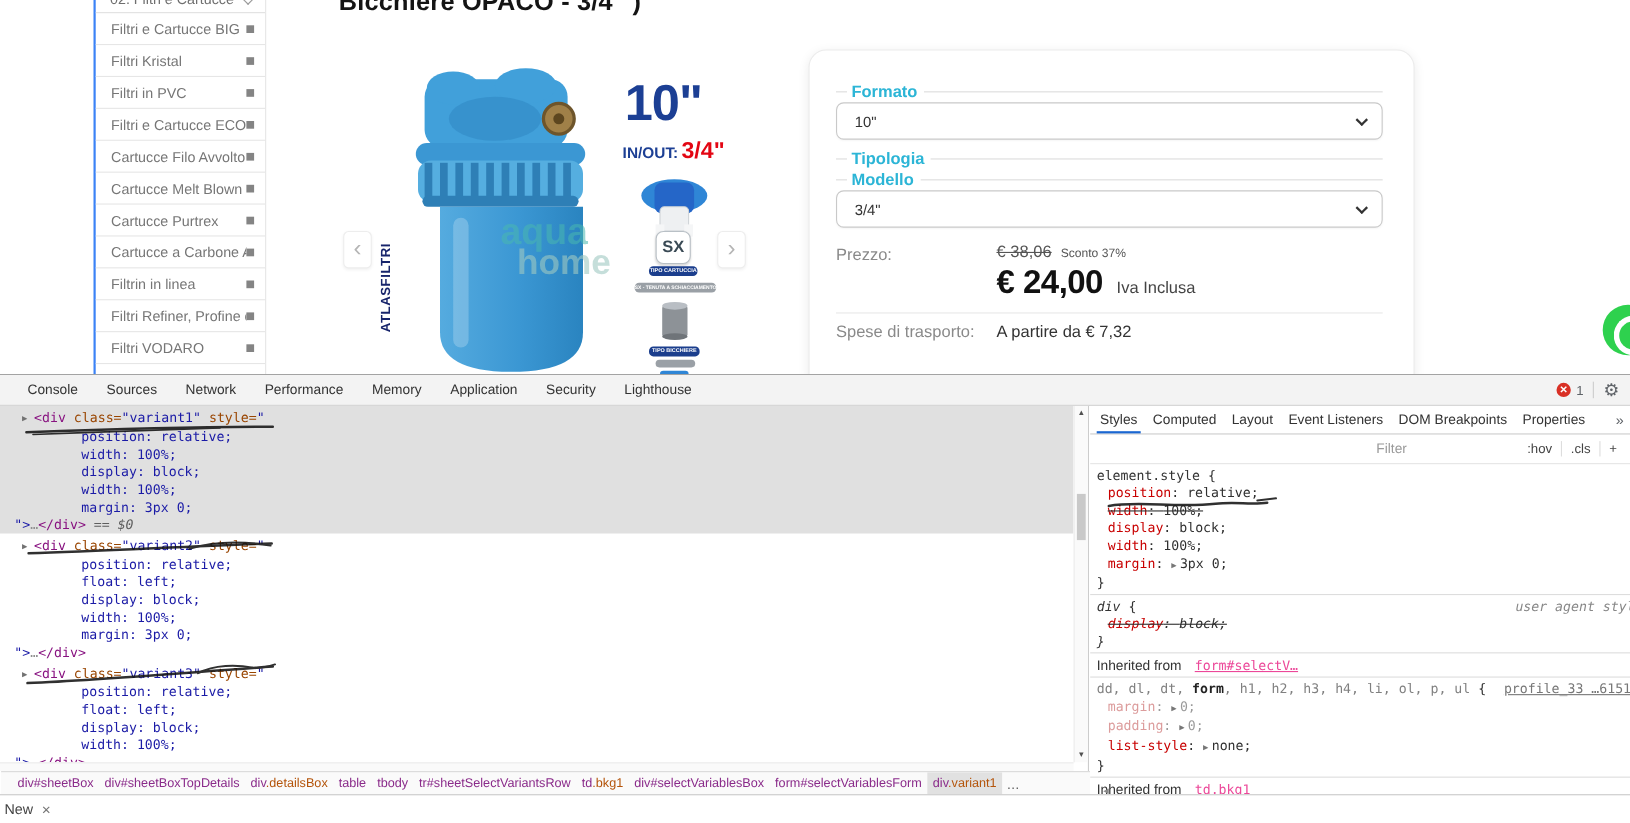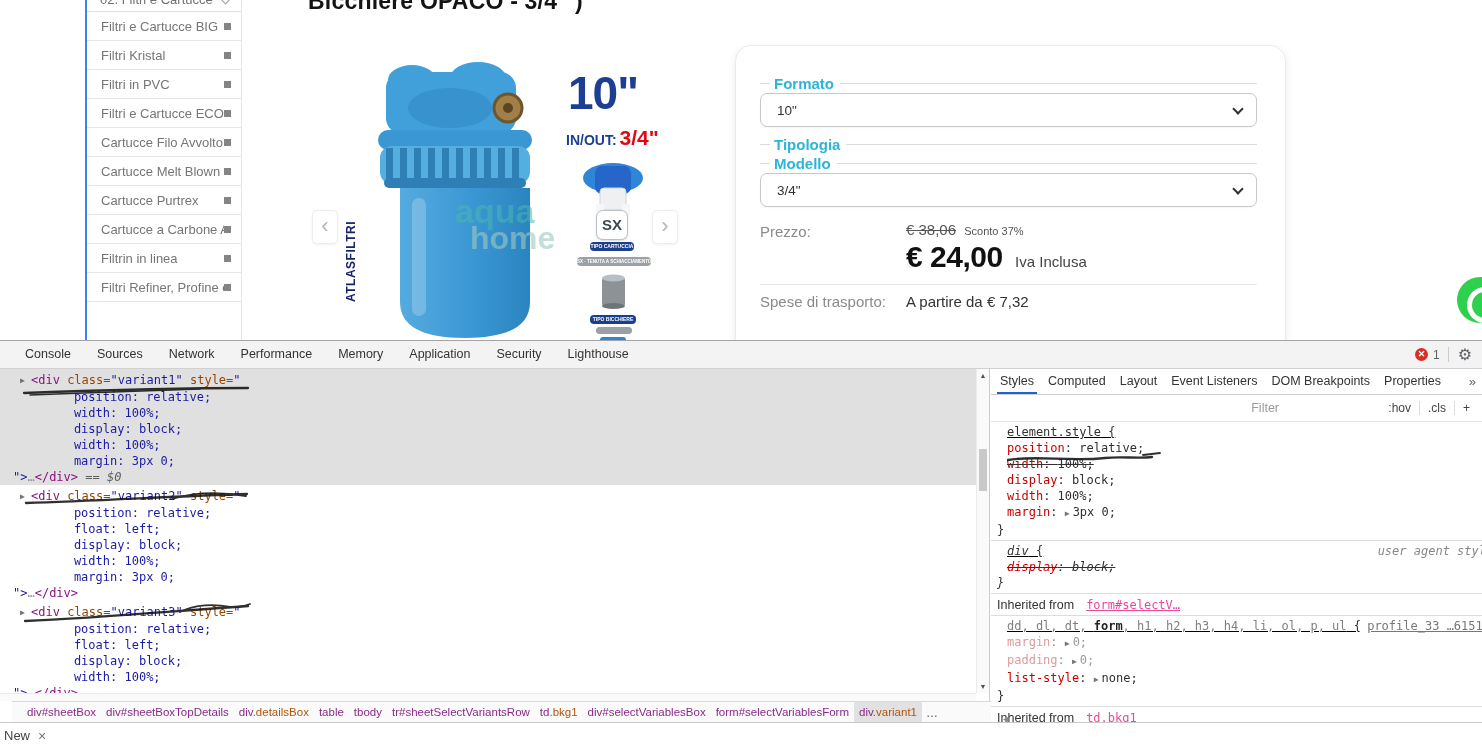--- a/index.html
+++ b/index.html
@@ -89,42 +89,42 @@
   .c-flag { color:#5e5e5e; font-style:italic; }
   .tn-prop { padding-left:45px; color:#1a1aa6; white-space:pre; }
   .tn-close { padding-left:13px; white-space:nowrap; }
 
   .vscroll { position:absolute; right:0; top:0; width:13px; bottom:8px; background:#fafafa; border-left:1px solid #ececec; }
   .vs-up, .vs-down { position:absolute; left:0; width:100%; text-align:center; font-size:7px; color:#505050; cursor:pointer; }
   .vs-up { top:3px; } .vs-down { bottom:3px; }
   .vs-thumb { position:absolute; left:2px; right:2px; top:80px; height:42px; background:#c9c9c9; cursor:pointer; }
   .hscroll { position:absolute; left:0; right:13px; bottom:0; height:8px; background:#fafafa; border-top:1px solid #ececec; }
 
-  .crumbs { position:absolute; left:12px; top:360px; width:990px; height:22px; background:#fafafa; border-top:1px solid #d9d9d9; display:flex; align-items:center; padding-left:10px; overflow:hidden; }
+  .crumbs { position:absolute; left:1px; top:360px; width:990px; height:22px; background:#fafafa; border-top:1px solid #d9d9d9; display:flex; align-items:center; padding-left:10px; overflow:hidden; }
   .crumb { font-size:11.5px; line-height:21px; padding:0 5px; cursor:pointer; white-space:nowrap; }
   .crumb-sel { background:#e1e1e1; }
   .cr-tag { color:#8a2b8a; }
   .cr-cls { color:#b4540a; }
   .crumb-ell { color:#555; font-size:12px; padding:0 4px; cursor:pointer; }
 
   .dt-right { position:absolute; left:991px; top:28px; width:491px; height:354px; background:#fff; overflow:hidden; }
   .sp-tabs { height:26px; border-bottom:1px solid #ccc; display:flex; align-items:center; padding-left:2px; }
   .sp-tab { font-size:12.5px; color:#333; padding:0 7px; line-height:25px; cursor:pointer; white-space:nowrap; position:relative; }
   .sp-tab.active::after { content:""; position:absolute; left:4px; right:4px; bottom:0; height:2px; background:#1a66d1; }
   .sp-overflow { margin-left:auto; padding-right:6px; color:#5f6368; font-size:13px; cursor:pointer; }
   .sp-filter { height:27px; border-bottom:1px solid #e5e5e5; display:flex; align-items:center; padding:0 4px 0 8px; position:relative; }
   .sp-filter input { border:none; outline:none; font-size:12.5px; color:#333; width:280px; font-family:"Liberation Sans",sans-serif; background:transparent;text-align:right; }
   .sp-filter input::placeholder { color:#9a9a9a; }
   .sp-toggles { margin-left:auto; display:flex; align-items:center; }
   .sp-toggle { font-size:12px; color:#444; padding:0 8px; cursor:pointer; white-space:nowrap; }
   .sp-tsep { width:1px; height:14px; background:#ddd; }
 
   .sections { font-family:"DejaVu Sans Mono", monospace; font-size:12px; line-height:16px; }
   .sec { padding:2px 0 2px 0; border-bottom:1px solid #ddd; position:relative; }
-  .sel-line { padding-left:16px; position:relative; white-space:nowrap;text-decoration:underline; }
+  .sel-line { padding-left:6px; position:relative; white-space:nowrap; }
   .sel-main { color:#333; }
   .sel-gray { color:#808080; }
   .sel-match { color:#222; font-weight:700; }
   .sel-brace { color:#333; }
   .origin-note { position:absolute; right:-4px; top:0; color:#888; font-style:italic; }
   .src-link { position:absolute; right:-8px; top:0; color:#777; text-decoration:underline; cursor:pointer; }
   .prop { padding-left:16px; color:#303030; white-space:nowrap; cursor:pointer; }
   .p-name { color:#c80000; }
   .prop.dim .p-name { color:#dc9c9c; }
   .prop.dim { color:#9a9a9a; }
@@ -192,20 +192,24 @@
             <span class="sb-square"></span>
           </div>
           <div class="sb-item">
             <span class="sb-label">Filtrin in linea</span>
             <span class="sb-square"></span>
           </div>
           <div class="sb-item">
             <span class="sb-label">Filtri Refiner, Profine e Rapid</span>
             <span class="sb-square"></span>
           </div>
+          <div class="sb-item">
+            <span class="sb-label">Filtri VODARO</span>
+            <span class="sb-square"></span>
+          </div>
         </div>
     </div>
 
     <div class="prod-title">Bicchiere OPACO - 3/4" )</div>
 
     <div class="gallery">
       <svg width="400" height="320" viewBox="0 0 400 320">
         <defs>
           <linearGradient id="bodyGrad" x1="0" y1="0" x2="1" y2="0">
             <stop offset="0" stop-color="#55abdf"></stop>

